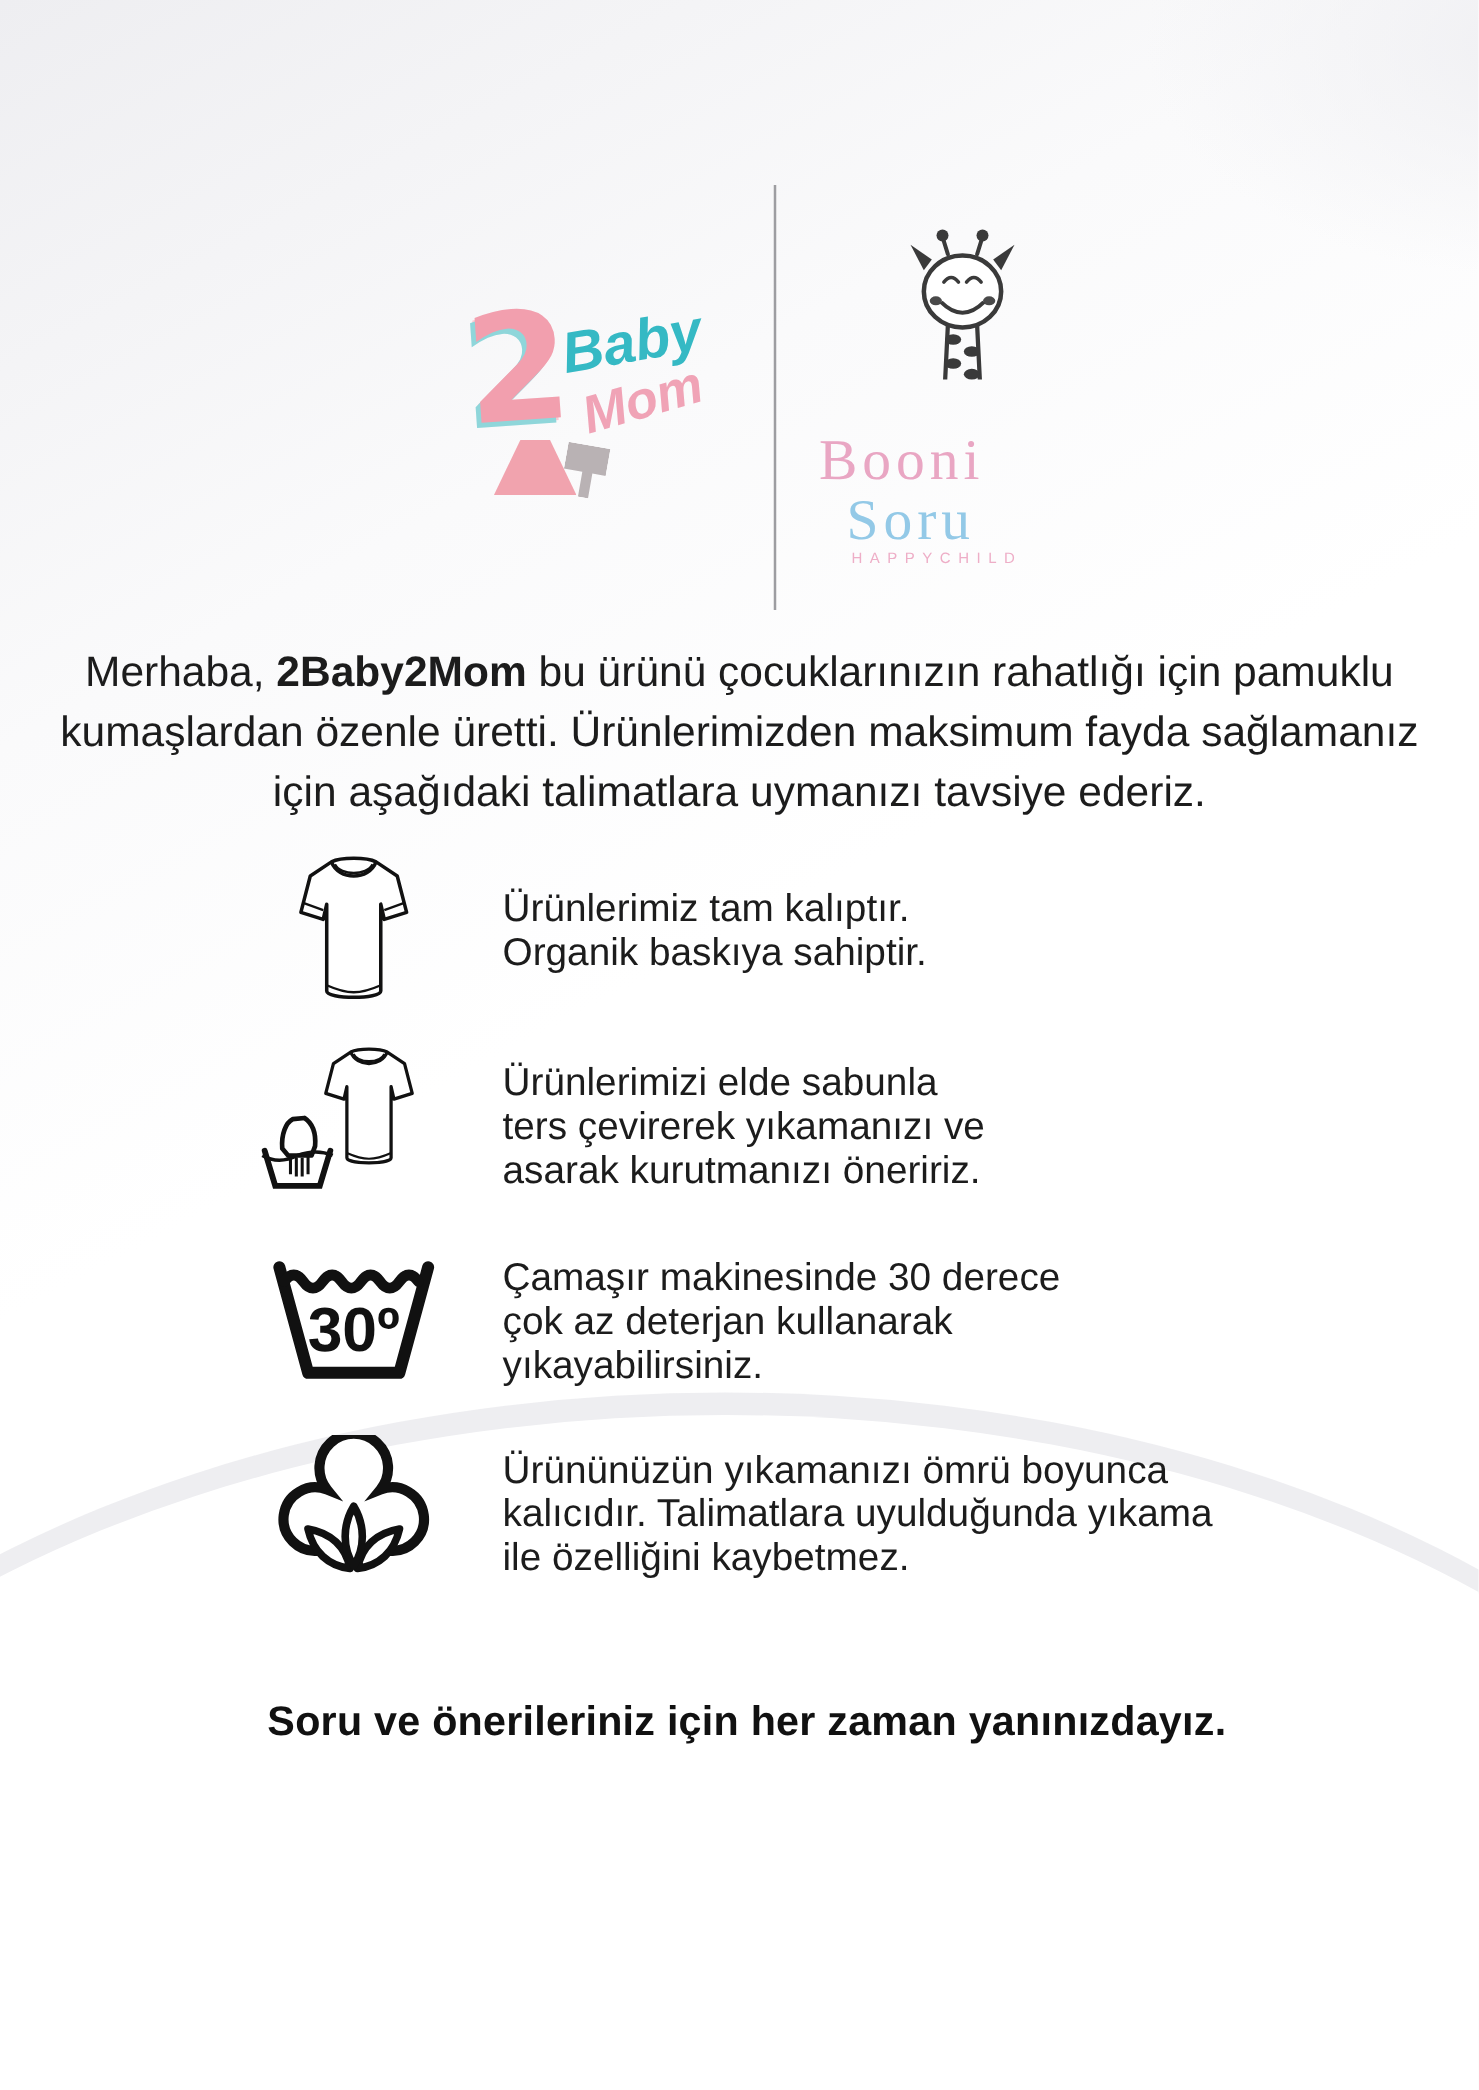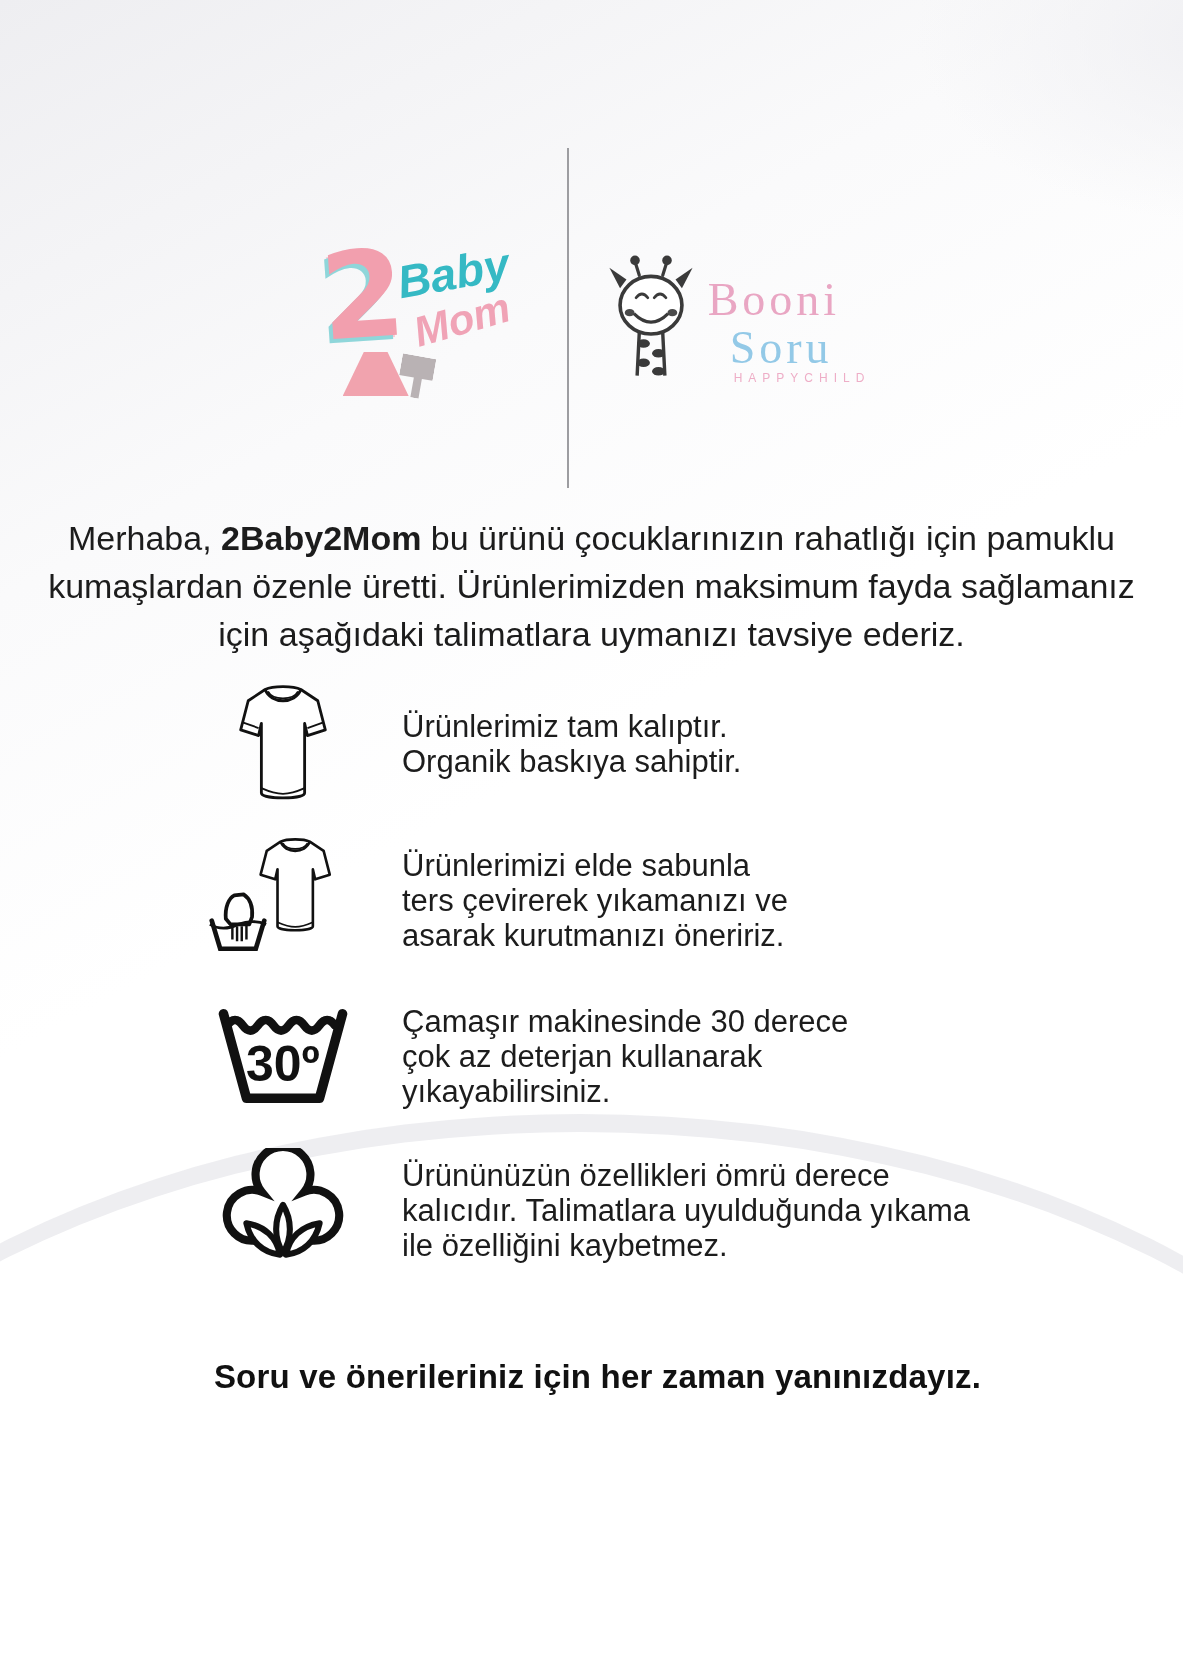--- a/index.html
+++ b/index.html
@@ -64,21 +64,21 @@
     position:absolute; left:30px; top:122px; width:66px; height:44px;
     background:#f1a3ae;
     clip-path:polygon(32% 0, 68% 0, 100% 100%, 0 100%);
   }
   .bunny {
     position:absolute; left:86px; top:126px; width:34px; height:42px;
     background:#b9b2b4; transform:rotate(10deg);
     clip-path:polygon(0 0,100% 0,100% 52%,68% 52%,68% 100%,44% 100%,44% 52%,0 52%);
   }
 
-  .brandbj { display:flex; align-items:center; gap:9px; }
+  .brandbj { display:flex; align-items:flex-end; gap:9px;flex-direction:column; }
   .bj-text { display:flex; flex-direction:column; margin-top:26px; }
   .bj-line1 {
     font-family:"Liberation Serif", serif;
     font-size:46px; letter-spacing:4px; color:#e9a6c3; line-height:1.0;
   }
   .bj-line2 {
     font-family:"Liberation Serif", serif;
     font-size:46px; letter-spacing:4px; color:#93c9e7; line-height:1.0;
     margin-left:22px; margin-top:2px;
   }
@@ -220,21 +220,21 @@
 
     <div class="care-row">
       <div class="care-icon">
         <svg width="122" height="124" viewBox="0 0 120 120">
           <path d="M33 90 A 25 25 0 1 1 39 42 A 27 27 0 1 1 81 42 A 25 25 0 1 1 87 90" fill="#ffffff" stroke="#111" stroke-width="8" stroke-linecap="round"></path>
           <path d="M57 104 C 40 102 28 91 24 73 C 42 76 54 87 57 104 Z" fill="#ffffff" stroke="#111" stroke-width="6" stroke-linejoin="round"></path>
           <path d="M63 104 C 80 102 92 91 96 73 C 78 76 66 87 63 104 Z" fill="#ffffff" stroke="#111" stroke-width="6" stroke-linejoin="round"></path>
           <path d="M60 102 C 51 88 51 70 60 55 C 69 70 69 88 60 102 Z" fill="#ffffff" stroke="#111" stroke-width="6" stroke-linejoin="round"></path>
         </svg>
       </div>
-      <div class="care-text">Ürününüzün özellikleri ömrü derece
+      <div class="care-text">Ürününüzün yıkamanızı ömrü boyunca
 kalıcıdır. Talimatlara uyulduğunda yıkama
 ile özelliğini kaybetmez.</div>
     </div>
 
   </div>
 
   <div class="footer">Soru ve önerileriniz için her zaman yanınızdayız.</div>
 </div>
 
 </body></html>

